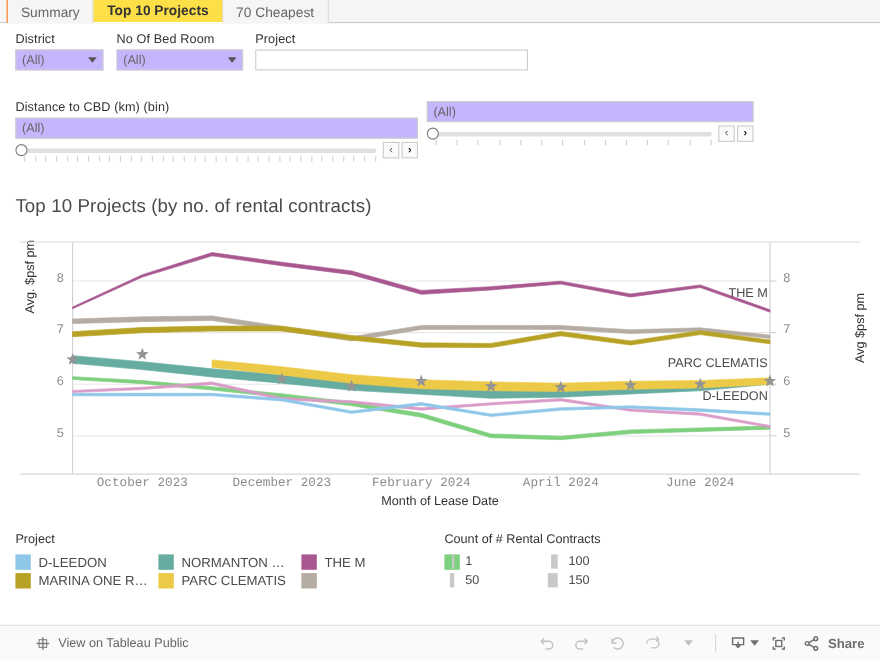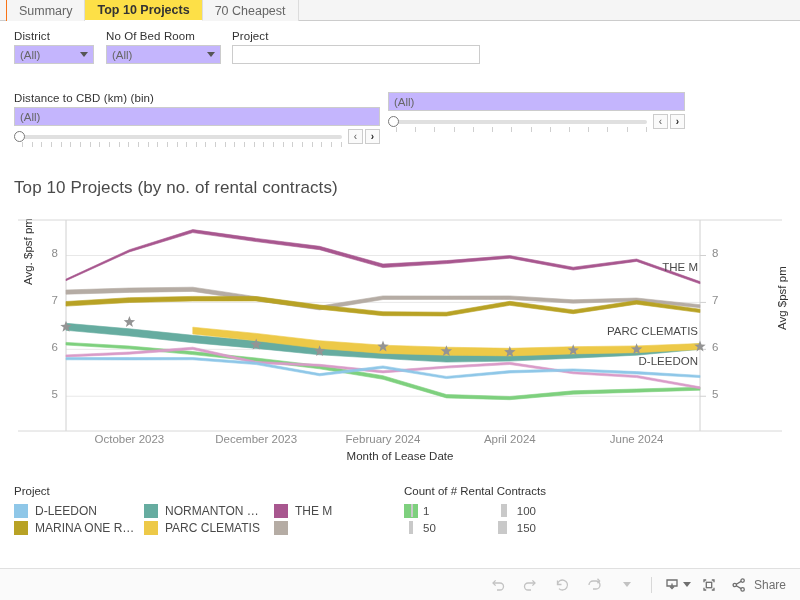--- a/index.html
+++ b/index.html
@@ -98,21 +98,21 @@
     font-size: 11.5px; color: #333333;
     transform: rotate(-90deg); transform-origin: left top; white-space: nowrap;
   }
   .axis-title-x {
     position: absolute; left: 0; top: 450px; width: 800px; text-align: center;
     font-size: 11.5px; color: #333333;
   }
   .tick-lbl { position: absolute; font-size: 11.5px; color: #8c8c8c; }
   .xtick-lbl {
     position: absolute; font-size: 11.5px; color: #8c8c8c;
-    text-align: center; white-space: nowrap;
+    text-align: center; white-space: nowrap; font-family: Liberation Mono, monospace;
   }
   .series-lbl {
     position: absolute; font-size: 11.5px; color: #4a4a4a; white-space: nowrap;
   }
 
   
   .legend { position: absolute; }
   .legend-title { font-size: 11.5px; color: #333333; margin-bottom: 5px; }
   .legend-grid { display: grid; grid-auto-flow: column; }
   .lg-item { display: flex; align-items: center; height: 17px; }
@@ -148,21 +148,21 @@
   .tb-sep { width: 1px; height: 16px; background: #d8d8d8; margin: 0 8px; }
   .tb-caret {
     width: 0; height: 0; border-left: 4px solid transparent;
     border-right: 4px solid transparent; border-top: 5px solid currentColor;
     margin-left: 2px;
   }
   .share-btn {
     display: flex; align-items: center; cursor: pointer;
     color: #6f6f6f; font-size: 12px; margin-left: 4px;
   }
-  .share-btn span { margin-left: 6px; }
+  .share-btn span { margin-left: 6px; font-weight: bold; }
 </style>
 </head>
 <body>
 
 <div id="app">
 
   <div class="tabbar" id="tabbar">
       <div class="tab">Summary</div>
       <div class="tab active">Top 10 Projects</div>
       <div class="tab">70 Cheapest</div>
@@ -379,20 +379,35 @@
           <div class="size-text">100</div>
         </div>
         <div class="size-item">
           <div class="size-bar" style="width: 9px; height: 13px; margin-left: 0px;"></div>
           <div class="size-text">150</div>
         </div>
       </div>
   </div>
 
   <div class="toolbar">
+    <div class="tp-link">
+      <span class="tp-logo">
+        <svg width="14" height="14" viewBox="0 0 14 14">
+          <g fill="#777777">
+            <rect x="6.4" y="1.2" width="1.2" height="11.6"></rect>
+            <rect x="1.2" y="6.4" width="11.6" height="1.2"></rect>
+            <rect x="3.1" y="3.3" width="0.9" height="7.4"></rect>
+            <rect x="10" y="3.3" width="0.9" height="7.4"></rect>
+            <rect x="3.3" y="3.1" width="7.4" height="0.9"></rect>
+            <rect x="3.3" y="10" width="7.4" height="0.9"></rect>
+          </g>
+        </svg>
+      </span>
+      <span>View on Tableau Public</span>
+    </div>
 
     <div class="tb-right">
       <div class="tb-btn">
         <svg width="18" height="18" viewBox="0 0 18 18" fill="none" stroke="currentColor" stroke-width="1.3">
           <path d="M4 7h7a3.5 3.5 0 0 1 0 7H8"></path>
             <path d="M6.6 4.4 4 7l2.6 2.6"></path>
         </svg>
       </div>
       <div class="tb-btn">
         <svg width="18" height="18" viewBox="0 0 18 18" fill="none" stroke="currentColor" stroke-width="1.3">

